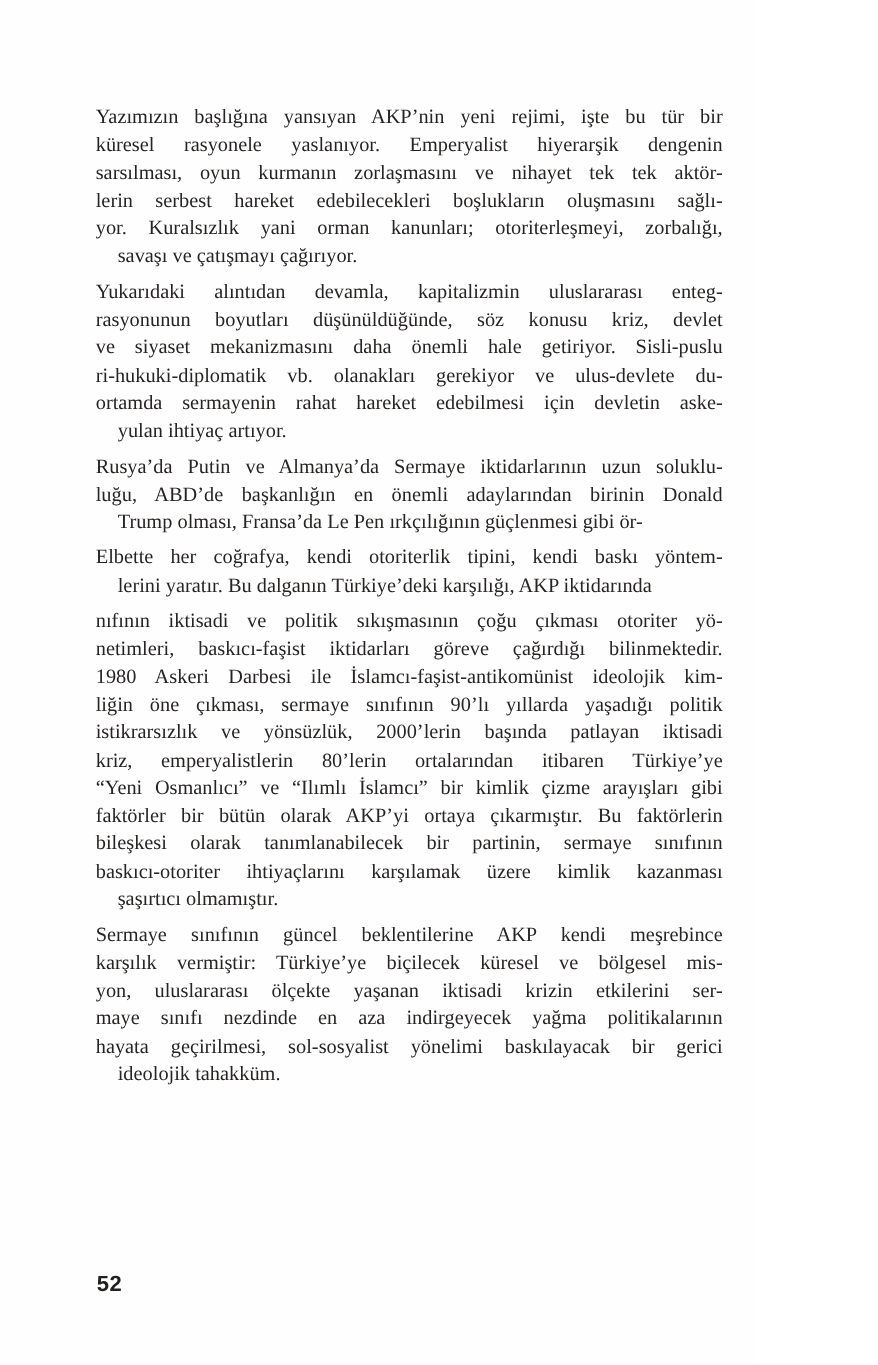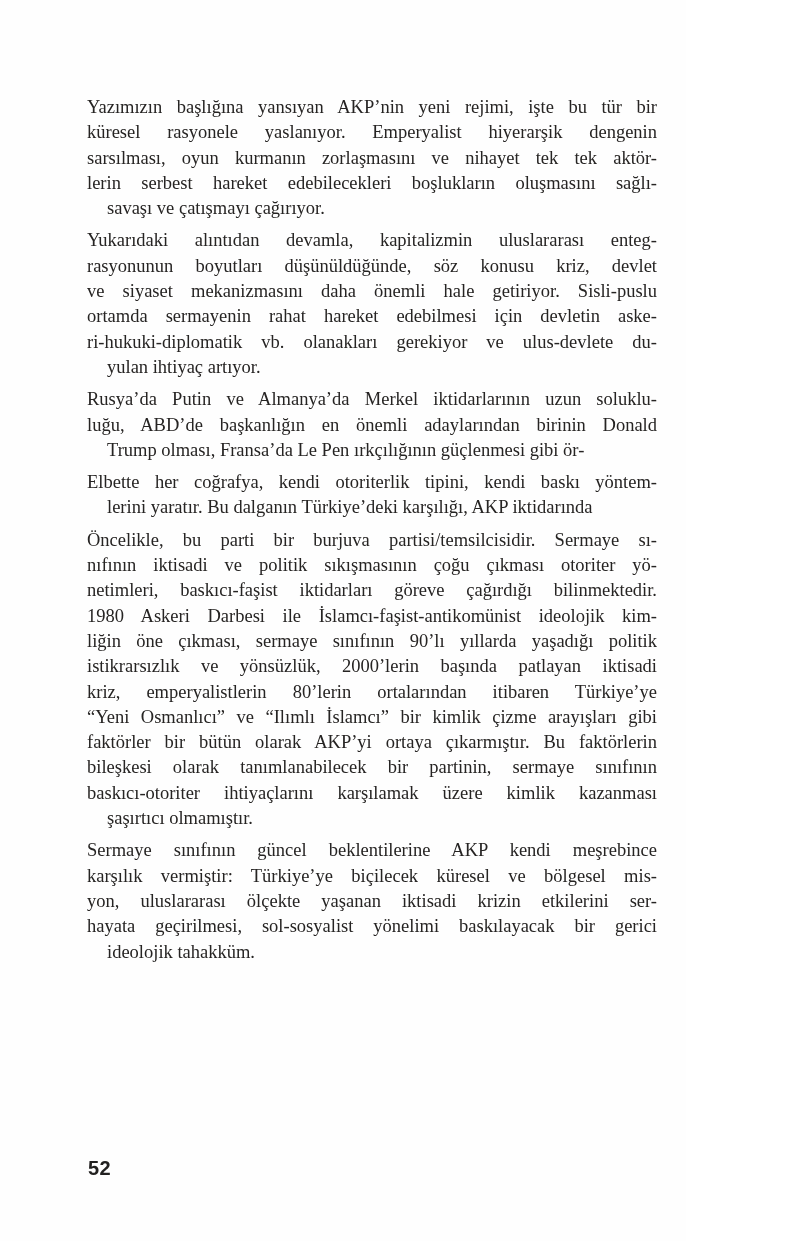--- a/index.html
+++ b/index.html
@@ -52,55 +52,56 @@
 </head>
 <body>
 
 <div class="page">
   <div class="text-block" id="text-block">
       <div class="paragraph">
         <div class="line">Yazımızın başlığına yansıyan AKP’nin yeni rejimi, işte bu tür bir</div>
         <div class="line">küresel rasyonele yaslanıyor. Emperyalist hiyerarşik dengenin</div>
         <div class="line">sarsılması, oyun kurmanın zorlaşmasını ve nihayet tek tek aktör-</div>
         <div class="line">lerin serbest hareket edebilecekleri boşlukların oluşmasını sağlı-</div>
+        <div class="line">yor. Kuralsızlık yani orman kanunları; otoriterleşmeyi, zorbalığı,</div>
         <div class="line">savaşı ve çatışmayı çağırıyor.</div>
       </div>
       <div class="paragraph">
         <div class="line">Yukarıdaki alıntıdan devamla, kapitalizmin uluslararası enteg-</div>
         <div class="line">rasyonunun boyutları düşünüldüğünde, söz konusu kriz, devlet</div>
         <div class="line">ve siyaset mekanizmasını daha önemli hale getiriyor. Sisli-puslu</div>
+        <div class="line">ri-hukuki-diplomatik vb. olanakları gerekiyor ve ulus-devlete du-</div>
         <div class="line">ortamda sermayenin rahat hareket edebilmesi için devletin aske-</div>
-        <div class="line">ri-hukuki-diplomatik vb. olanakları gerekiyor ve ulus-devlete du-</div>
         <div class="line">yulan ihtiyaç artıyor.</div>
       </div>
       <div class="paragraph">
-        <div class="line">Rusya’da Putin ve Almanya’da Merkel iktidarlarının uzun soluklu-</div>
+        <div class="line">Rusya’da Putin ve Almanya’da Sermaye iktidarlarının uzun soluklu-</div>
         <div class="line">luğu, ABD’de başkanlığın en önemli adaylarından birinin Donald</div>
         <div class="line">Trump olması, Fransa’da Le Pen ırkçılığının güçlenmesi gibi ör-</div>
       </div>
       <div class="paragraph">
         <div class="line">Elbette her coğrafya, kendi otoriterlik tipini, kendi baskı yöntem-</div>
         <div class="line">lerini yaratır. Bu dalganın Türkiye’deki karşılığı, AKP iktidarında</div>
       </div>
       <div class="paragraph">
-        <div class="line">Öncelikle, bu parti bir burjuva partisi/temsilcisidir. Sermaye sı-</div>
         <div class="line">nıfının iktisadi ve politik sıkışmasının çoğu çıkması otoriter yö-</div>
         <div class="line">netimleri, baskıcı-faşist iktidarları göreve çağırdığı bilinmektedir.</div>
         <div class="line">1980 Askeri Darbesi ile İslamcı-faşist-antikomünist ideolojik kim-</div>
         <div class="line">liğin öne çıkması, sermaye sınıfının 90’lı yıllarda yaşadığı politik</div>
         <div class="line">istikrarsızlık ve yönsüzlük, 2000’lerin başında patlayan iktisadi</div>
         <div class="line">kriz, emperyalistlerin 80’lerin ortalarından itibaren Türkiye’ye</div>
         <div class="line">“Yeni Osmanlıcı” ve “Ilımlı İslamcı” bir kimlik çizme arayışları gibi</div>
         <div class="line">faktörler bir bütün olarak AKP’yi ortaya çıkarmıştır. Bu faktörlerin</div>
         <div class="line">bileşkesi olarak tanımlanabilecek bir partinin, sermaye sınıfının</div>
         <div class="line">baskıcı-otoriter ihtiyaçlarını karşılamak üzere kimlik kazanması</div>
         <div class="line">şaşırtıcı olmamıştır.</div>
       </div>
       <div class="paragraph">
         <div class="line">Sermaye sınıfının güncel beklentilerine AKP kendi meşrebince</div>
         <div class="line">karşılık vermiştir: Türkiye’ye biçilecek küresel ve bölgesel mis-</div>
         <div class="line">yon, uluslararası ölçekte yaşanan iktisadi krizin etkilerini ser-</div>
+        <div class="line">maye sınıfı nezdinde en aza indirgeyecek yağma politikalarının</div>
         <div class="line">hayata geçirilmesi, sol-sosyalist yönelimi baskılayacak bir gerici</div>
         <div class="line">ideolojik tahakküm.</div>
       </div>
     </div>
   <div class="page-number">52</div>
 </div>
 
 </body></html>

